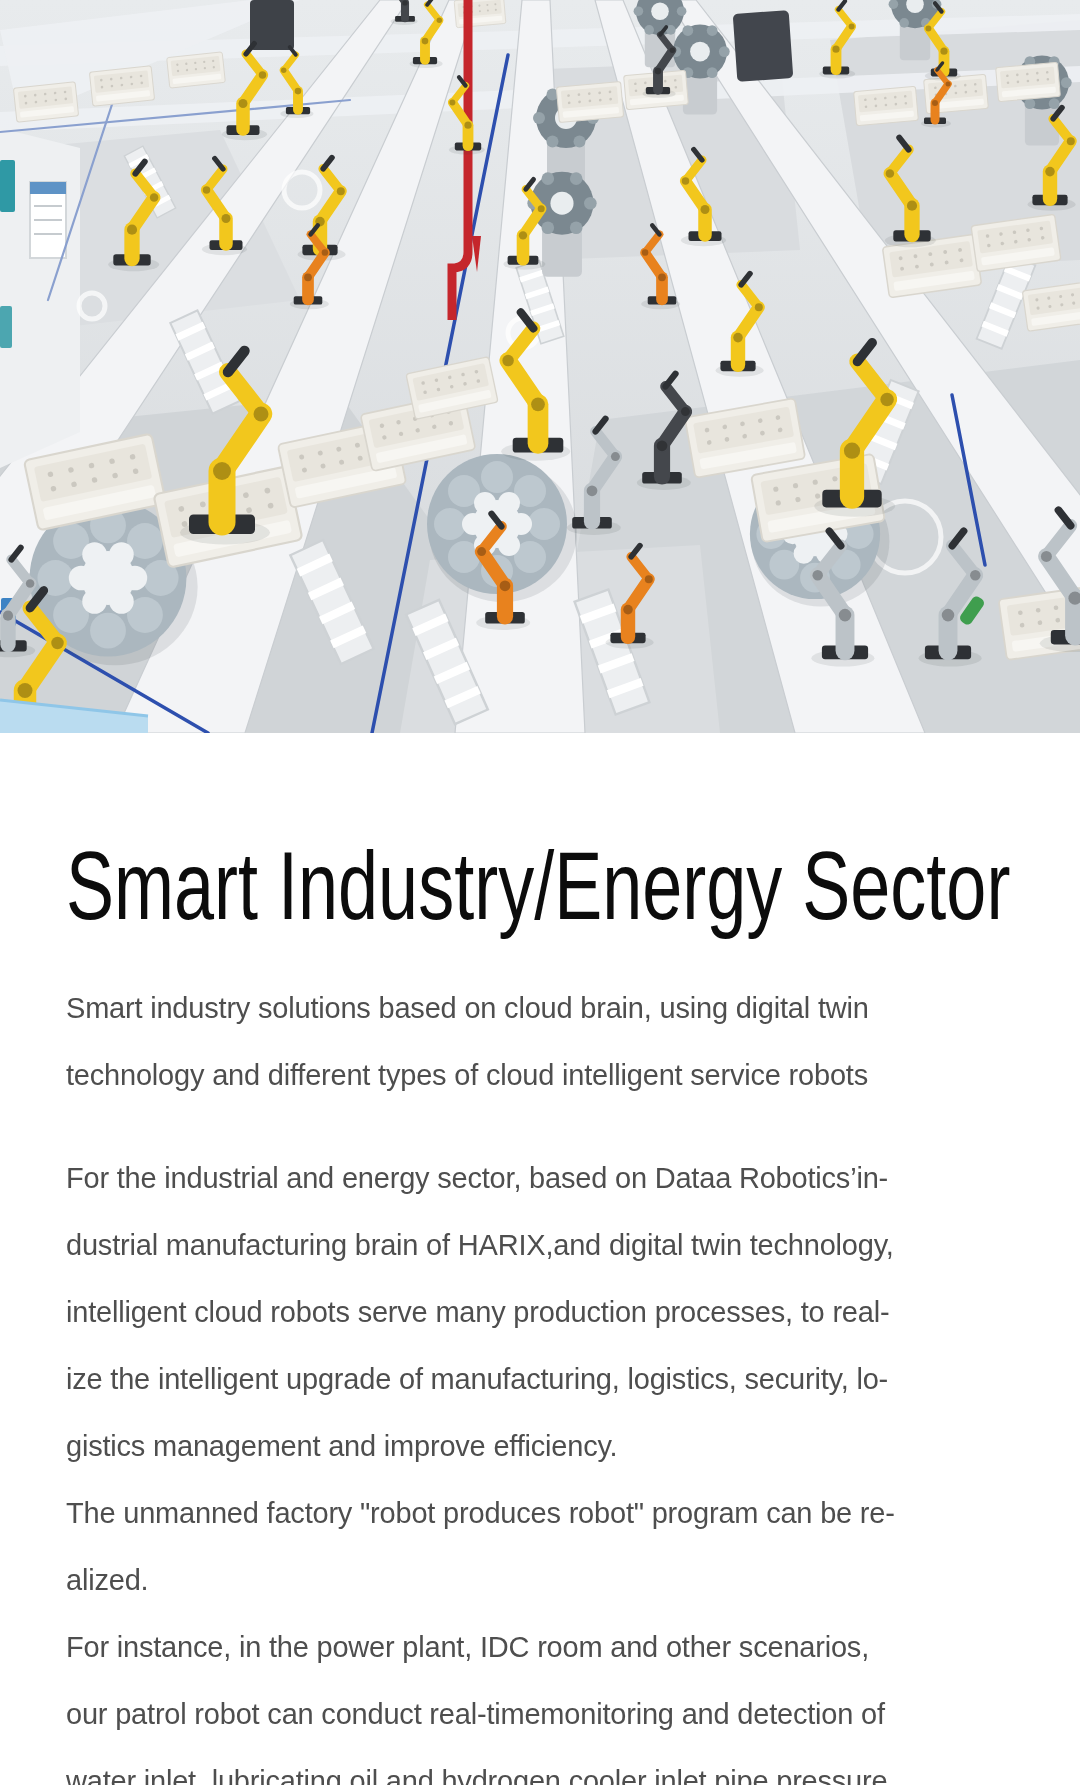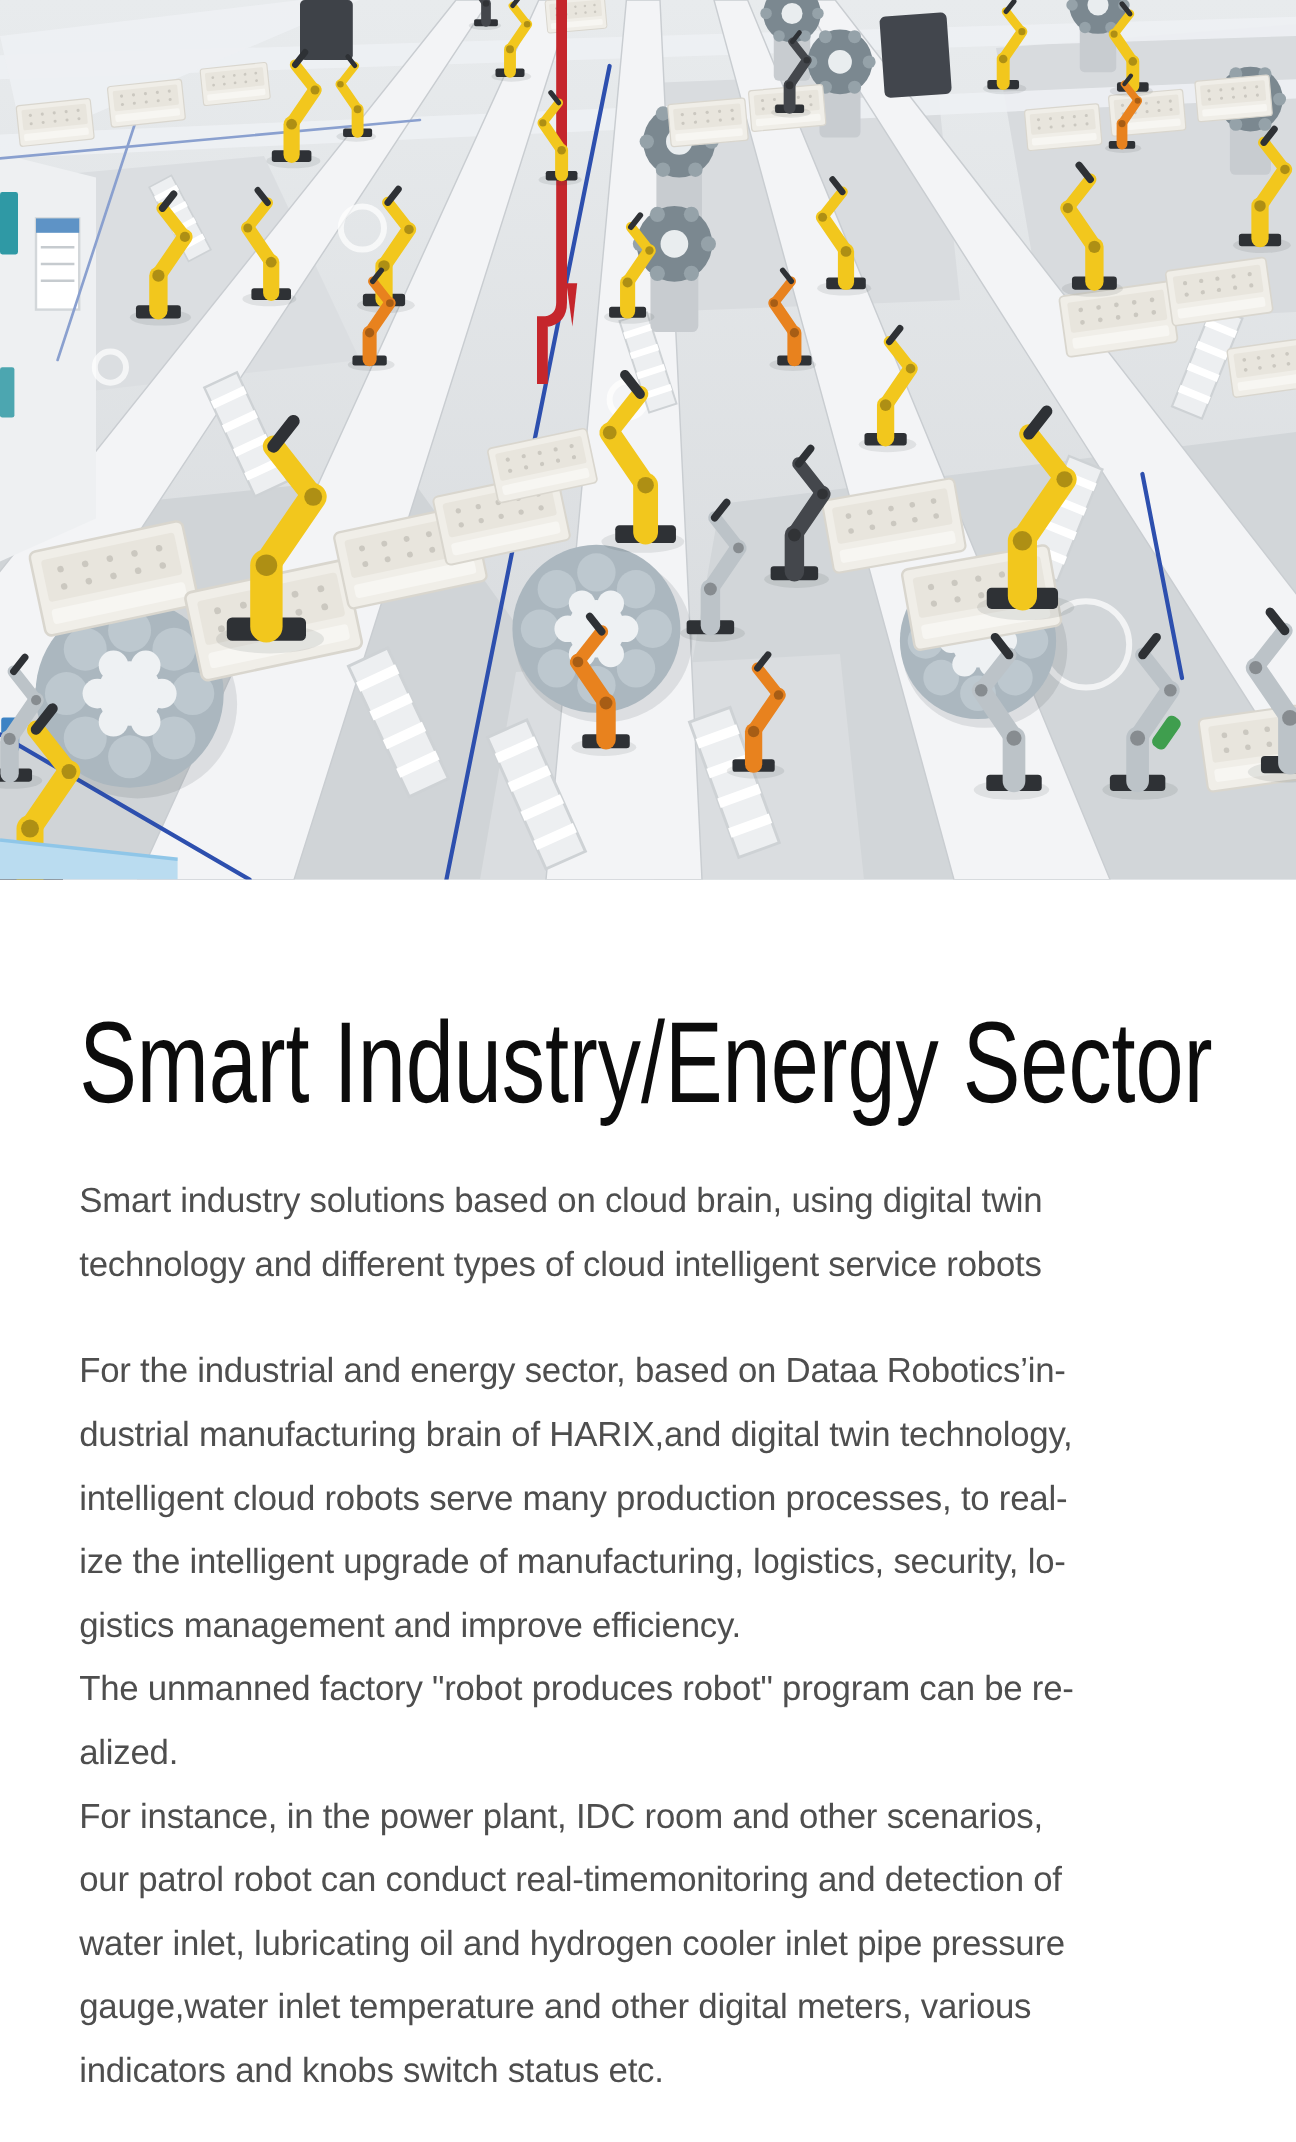--- a/index.html
+++ b/index.html
@@ -6,21 +6,21 @@
   body{width:1080px;font-family:"Liberation Sans",sans-serif}
   .page{width:984px}
   .hero{width:1080px;height:733px;overflow:hidden;background:#e3e6e9}
   .hero svg{display:block}
   .content{padding:0 40px 130px 66px}
   h1.title{
     margin:100px 0 0;font-size:96px;font-weight:400;line-height:1.1;
     color:#0c0c0c;white-space:pre;transform:scaleX(0.75);transform-origin:0 50%;
   }
   p.lead,p.bodytext{
-    font-size:29px;line-height:53px;color:#4e4e4e;letter-spacing:-0.2px;
+    font-size:29px;line-height:67px;color:#4e4e4e;letter-spacing:-0.2px;
     white-space:pre;margin:0;font-weight:400;
   }
   p.lead{margin-top:36px}
   p.bodytext{margin-top:36px}
   
   .band{fill:#f3f4f6;stroke:#c9cdd1;stroke-width:1.2}
   .xband{fill:#eef0f3;opacity:.92}
   .platform{stroke:none}
   .blue{stroke:#2d4fae;stroke-width:3.5;fill:none;stroke-linecap:round}
   .bluelt{stroke:#8aa0cf;stroke-width:2.2;fill:none;stroke-linecap:round}

